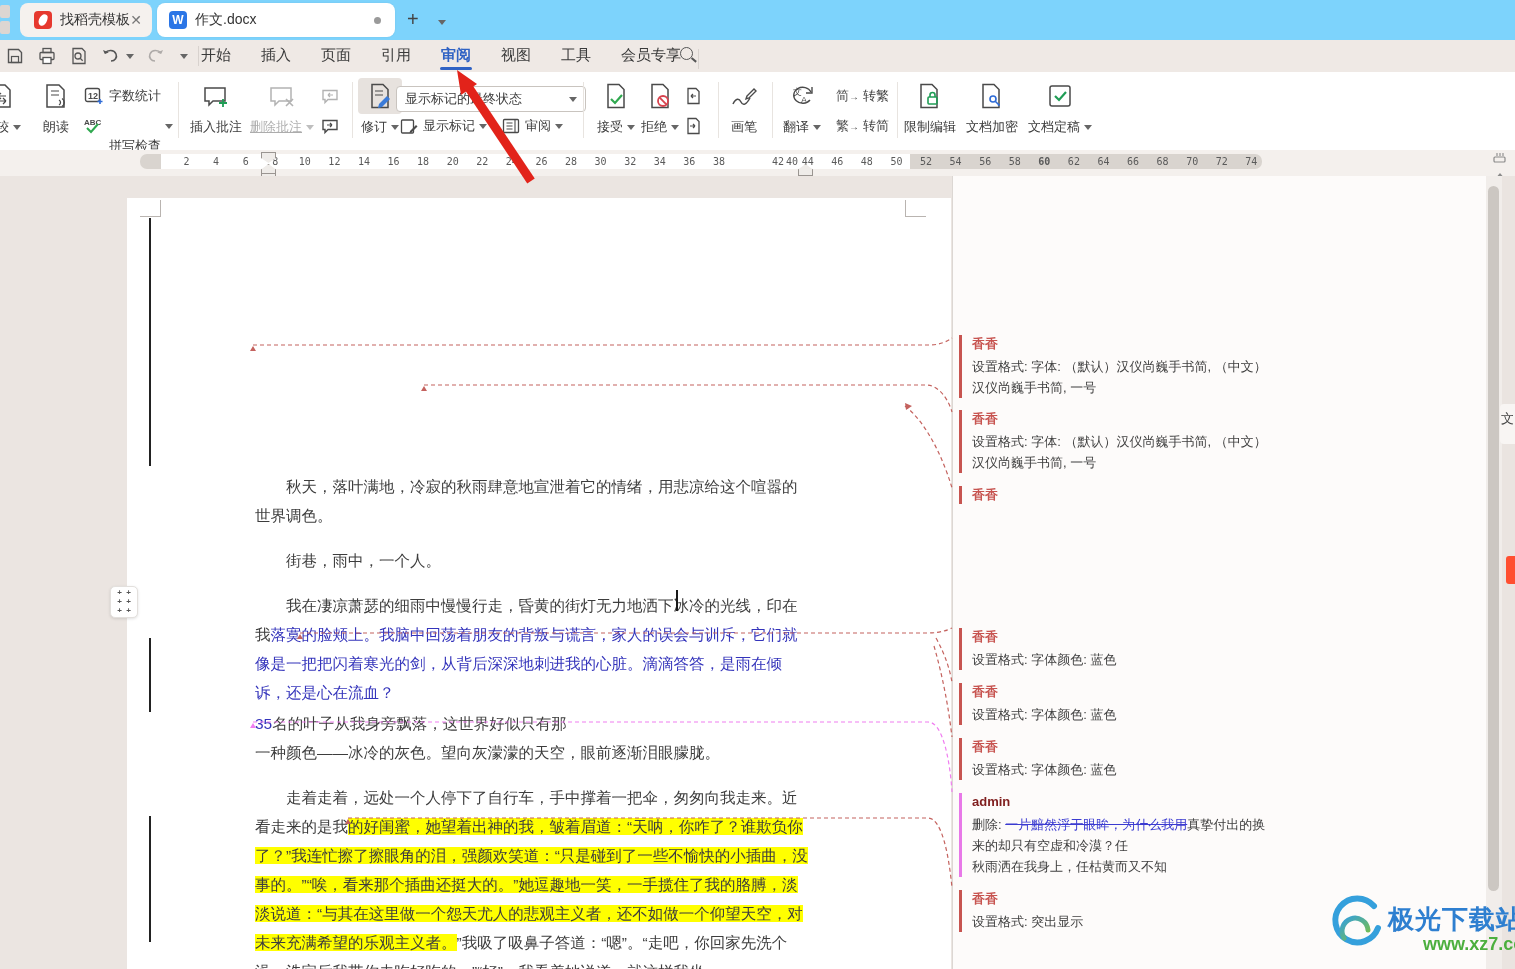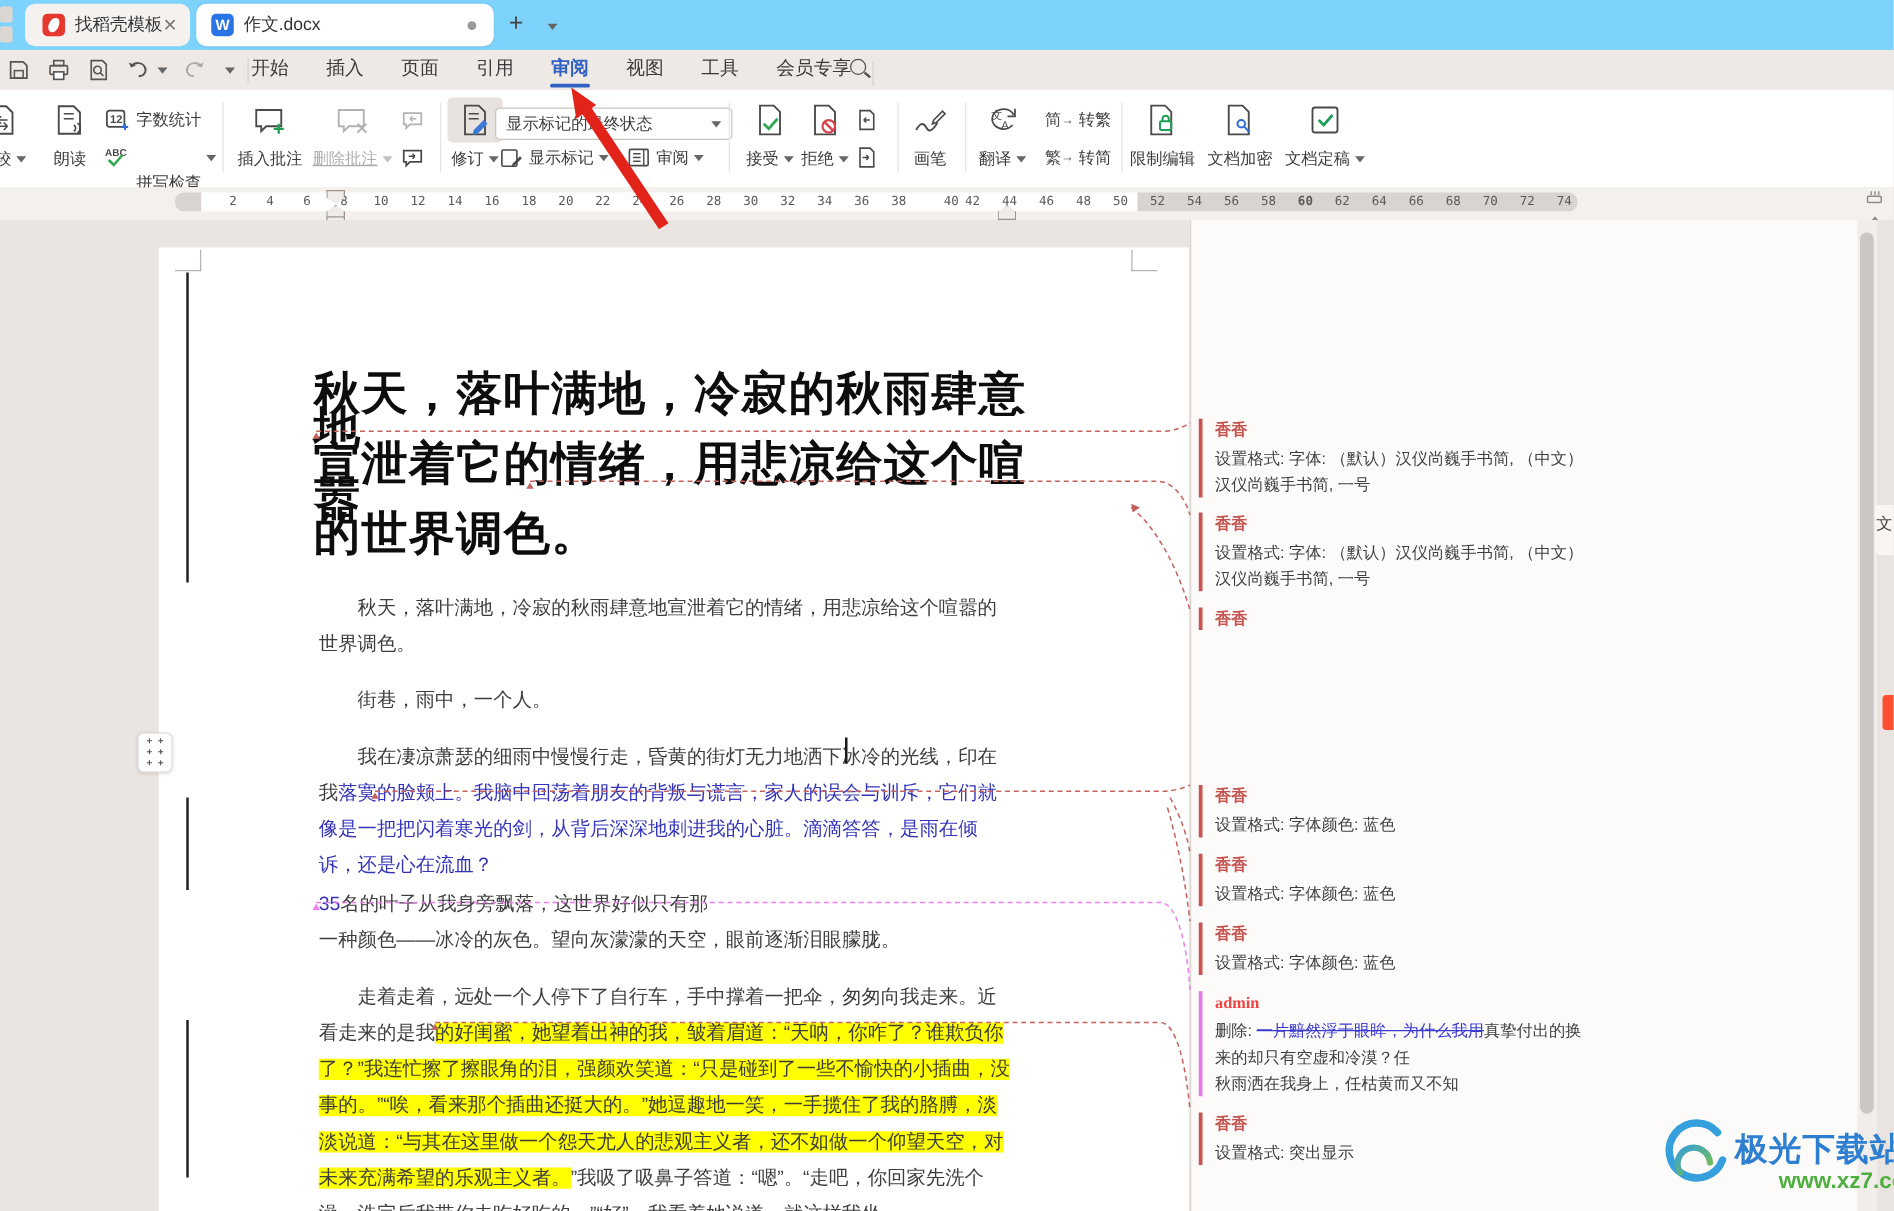--- a/index.html
+++ b/index.html
@@ -77,21 +77,21 @@
   .mt{margin-top:16px;}
   .run-blue{color:#3434bb;}
   .run-hl{background:#ffff00;}
   .run-del{color:#3b3bd0;text-decoration:line-through;}
   .caret-bar{position:absolute;left:549px;top:392px;width:2px;height:21px;background:#1a1a1a;}
   
   .comment{position:absolute;left:6px;width:305px;padding-left:10px;border-left:3px solid #c75450;}
   .comment .cname{font-size:13px;font-weight:bold;color:#c75450;line-height:18px;}
   .comment .cbody{font-size:13px;color:#3f3f3f;line-height:21px;white-space:pre-wrap;margin-top:3px;}
   .comment.admin{border-left-color:#e878e8;}
-  .comment.admin .cname{color:#ef4444;font-family:Liberation Serif, serif;}
+  .comment.admin .cname{color:#7f1d1d;}
   
   .overlay{position:absolute;left:0;top:0;pointer-events:none;}
   .drag-handle{position:absolute;left:110px;top:410px;width:28px;height:32px;background:#fff;border:1px solid #e3e0dd;border-radius:5px;
                box-shadow:0 1px 3px rgba(0,0,0,.12);display:grid;grid-template-columns:1fr 1fr;place-items:center;padding:2px 4px;box-sizing:border-box;}
   .drag-handle span{font-size:8px;color:#555;line-height:8px;font-weight:bold;}
   .scrollbar{position:absolute;left:1486px;top:0;width:16px;height:793px;background:#f1edea;}
   .thumb{position:absolute;left:2px;top:10px;width:11px;height:705px;background:#ccc7c2;border-radius:6px;}
   .side-strip{position:absolute;left:1502px;top:0;width:13px;height:793px;background:#eae4e0;}
   .side-tab{position:absolute;left:1500px;top:228px;width:15px;height:40px;background:#f8f5f3;border-radius:4px 0 0 4px;
             font-size:13px;color:#444;text-align:center;padding-top:6px;box-sizing:border-box;}
@@ -403,21 +403,21 @@
       <span class="ruler-num" style="left: 452.72px;">20</span>
       <span class="ruler-num" style="left: 482.3px;">22</span>
       <span class="ruler-num" style="left: 511.88px;">24</span>
       <span class="ruler-num" style="left: 541.46px;">26</span>
       <span class="ruler-num" style="left: 571.04px;">28</span>
       <span class="ruler-num" style="left: 600.62px;">30</span>
       <span class="ruler-num" style="left: 630.2px;">32</span>
       <span class="ruler-num" style="left: 659.78px;">34</span>
       <span class="ruler-num" style="left: 689.36px;">36</span>
       <span class="ruler-num" style="left: 718.94px;">38</span>
-      <span class="ruler-num" style="left: 761px;">40</span>
+      <span class="ruler-num" style="left: 792px;">40</span>
       <span class="ruler-num" style="left: 778.1px;">42</span>
       <span class="ruler-num" style="left: 807.68px;">44</span>
       <span class="ruler-num" style="left: 837.26px;">46</span>
       <span class="ruler-num" style="left: 866.84px;">48</span>
       <span class="ruler-num" style="left: 896.42px;">50</span>
       <span class="ruler-num" style="left: 926px;">52</span>
       <span class="ruler-num" style="left: 955.58px;">54</span>
       <span class="ruler-num" style="left: 985.16px;">56</span>
       <span class="ruler-num" style="left: 1014.74px;">58</span>
       <span class="ruler-num" style="left: 1044.32px; font-weight: bold;">60</span>
@@ -444,25 +444,20 @@
 
 <div class="workspace">
 
   <div class="page">
     <div class="cropmark crop-tl"></div>
     <div class="cropmark crop-tr"></div>
     <div class="revbar" style="top:20px;height:248px;"></div>
     <div class="revbar" style="top:440px;height:74px;"></div>
     <div class="revbar" style="top:618px;height:126px;"></div>
 
-    <div class="doc-title">
-      <div>秋天，落叶满地，冷寂的秋雨肆意地</div>
-      <div>宣泄着它的情绪，用悲凉给这个喧嚣</div>
-      <div>的世界调色。</div>
-    </div>
 
 
     <div class="bodytext">
       <p class="para ind"><span>秋天，落叶满地，冷寂的秋雨肆意地宣泄着它的情绪，用悲凉给这个喧嚣的世界调色。</span></p>
       <p class="para ind mt"><span>街巷，雨中，一个人。</span></p>
       <p class="para ind mt"><span>我在凄凉萧瑟的细雨中慢慢行走，昏黄的街灯无力地洒下冰冷的光线，印在我</span><span class="run-blue">落寞的脸颊上。我脑中回荡着朋友的背叛与谎言，家人的误会与训斥，它们就像是一把把闪着寒光的剑，从背后深深地刺进我的心脏。滴滴答答，是雨在倾诉，还是心在流血？</span></p>
       <p class="para" style="margin-top:2px;"><span class="run-blue">35</span><span>名的叶子从我身旁飘落，这世界好似只有那
 一种颜色——冰冷的灰色。望向灰濛濛的天空，眼前逐渐泪眼朦胧。</span></p>
       <p class="para ind mt"><span>走着走着，远处一个人停下了自行车，手中撑着一把伞，匆匆向我走来。近看走来的是我</span><span class="run-hl">的好闺蜜，她望着出神的我，皱着眉道：“天呐，你咋了？谁欺负你了？”我连忙擦了擦眼角的泪，强颜欢笑道：“只是碰到了一些不愉快的小插曲，没事的。”“唉，看来那个插曲还挺大的。”她逗趣地一笑，一手揽住了我的胳膊，淡淡说道：“与其在这里做一个怨天尤人的悲观主义者，还不如做一个仰望天空，对未来充满希望的乐观主义者。</span><span>”我吸了吸鼻子答道：“嗯”。“走吧，你回家先洗个澡，洗完后我带你去吃好吃的。”“好”，我看着她说道。就这样我坐</span></p>
     </div>

